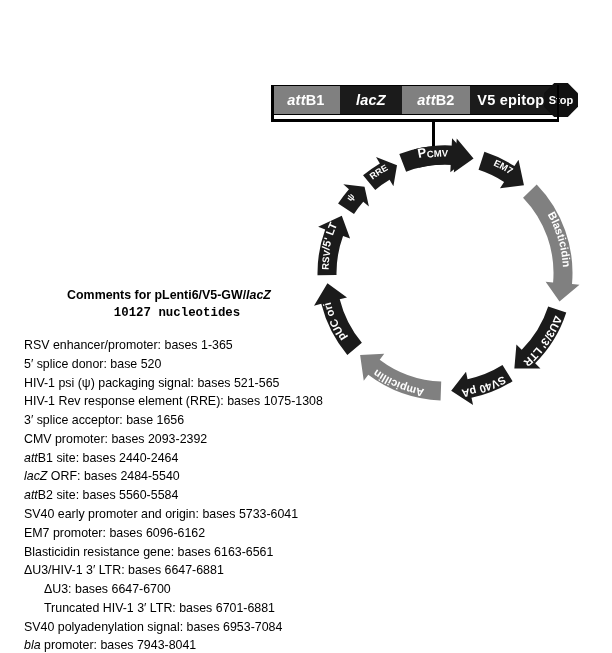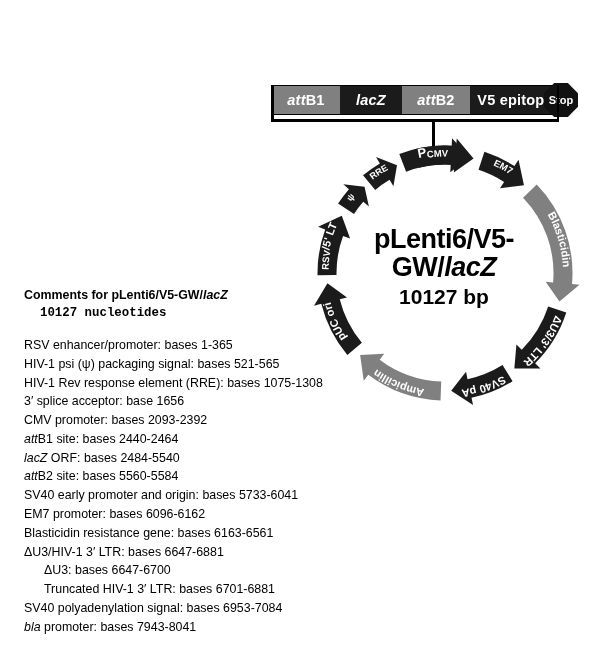--- a/index.html
+++ b/index.html
@@ -69,21 +69,21 @@
     font-weight:bold;
     line-height:1.04;
     pointer-events:none;
   }
   .center-title .l1{font-size:27px;letter-spacing:-0.5px;}
   .center-title .l1 i{font-style:italic;}
   .center-title .l2{font-size:21px;margin-top:5px;}
 
   
   .comments{position:absolute;left:24px;top:244px;width:290px;}
-  .c-head{font-weight:bold;font-size:12.4px;line-height:1.45;}
+  .c-head{font-weight:bold;font-size:12.4px;line-height:1.45;text-align:center;}
   .c-head .ind{padding-left:16px;display:block;font-family:Liberation Mono, monospace;}
   .c-head i{font-style:italic;}
   .c-list{margin-top:13px;}
   .c-line{font-size:12.4px;line-height:1.515;white-space:nowrap;}
   .c-line.ind1{padding-left:20px;}
   .c-line i{font-style:italic;}
 </style>
 </head>
 <body>
 
@@ -169,36 +169,30 @@
         </g>
         <g>
           <path d="M75.04457976496622,48.329333502330314 A127.5,127.5 0 0 1 91.8675134371028,36.39156422001993 L88.03619069810885,29.944009174138742 L109.00507611705558,38.20163599817309 L105.4048537815481,59.17292538213343 L101.57353104255415,52.725370336252254 A108.5,108.5 0 0 0 87.25754434901047,62.884177921590904 Z" fill="#1b1b1b"></path>
           <text class="arclabel" font-size="9"><textPath href="#tp9" startOffset="50%" text-anchor="middle">RRE</textPath></text>
         </g>
         <g>
           <path d="M111.30808643297416,26.96849562160679 A127.5,127.5 0 0 1 163.67283442097536,18.674734318791835 L164.06535409279743,11.18501280813254 L181.5335795164955,30.578583113410915 L162.28593158053735,45.13841698978804 L162.67845125235942,37.64869547912873 A108.5,108.5 0 0 0 118.11707747433488,44.70652372505363 Z" fill="#1b1b1b"></path>
           <text class="arclabel" font-size="11"><textPath href="#tp10" startOffset="50%" text-anchor="middle"><tspan font-size="13">P</tspan><tspan font-size="9.5" dy="1.5">CMV</tspan></textPath></text>
         </g>
       </svg>
-    <div class="center-title">
-      <div class="l1">
-        <span>pLenti6/V5-</span><br>
-        <span>GW/</span><i>lacZ</i>
-      </div>
-      <div class="l2">10127 bp</div>
-    </div>
   </div>
 
   <div class="comments">
     <div class="c-head">
       <span>Comments for pLenti6/V5-GW/</span><i>lacZ</i>
       <span class="ind">10127 nucleotides</span>
     </div>
     <div class="c-list" id="c-list">
         <div class="c-line">RSV enhancer/promoter: bases 1-365</div>
+        <div class="c-line">5′ splice donor: base 520</div>
         <div class="c-line">HIV-1 psi (ψ) packaging signal: bases 521-565</div>
         <div class="c-line">HIV-1 Rev response element (RRE): bases 1075-1308</div>
         <div class="c-line">3′ splice acceptor: base 1656</div>
         <div class="c-line">CMV promoter: bases 2093-2392</div>
         <div class="c-line"><i>att</i><span>B1 site: bases 2440-2464</span></div>
         <div class="c-line"><i>lacZ</i><span> ORF: bases 2484-5540</span></div>
         <div class="c-line"><i>att</i><span>B2 site: bases 5560-5584</span></div>
         <div class="c-line">SV40 early promoter and origin: bases 5733-6041</div>
         <div class="c-line">EM7 promoter: bases 6096-6162</div>
         <div class="c-line">Blasticidin resistance gene: bases 6163-6561</div>

